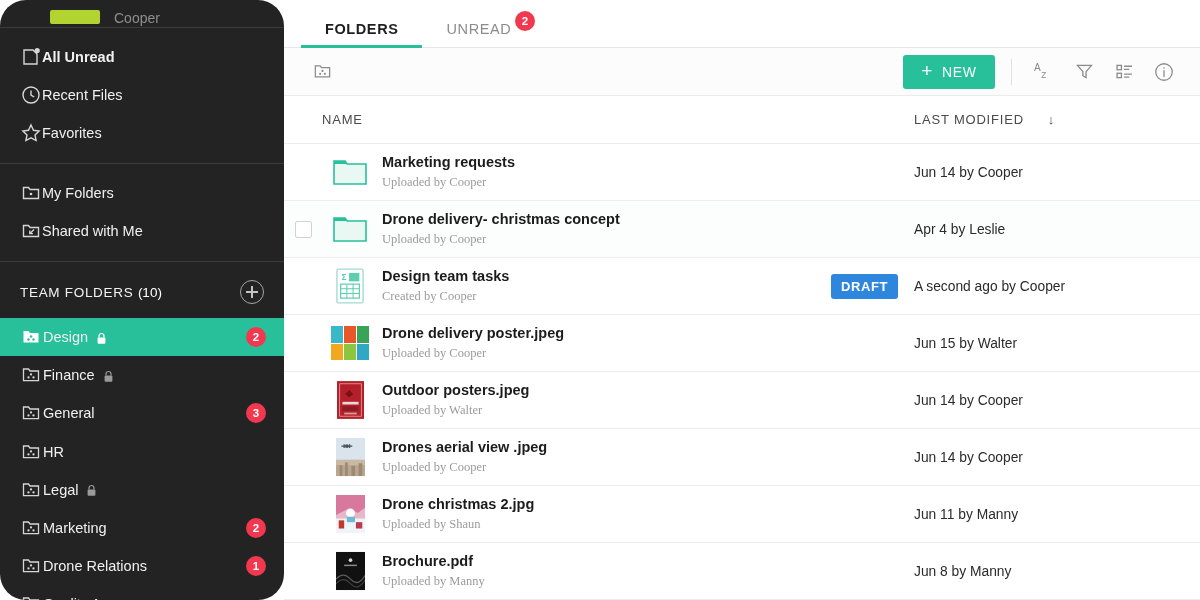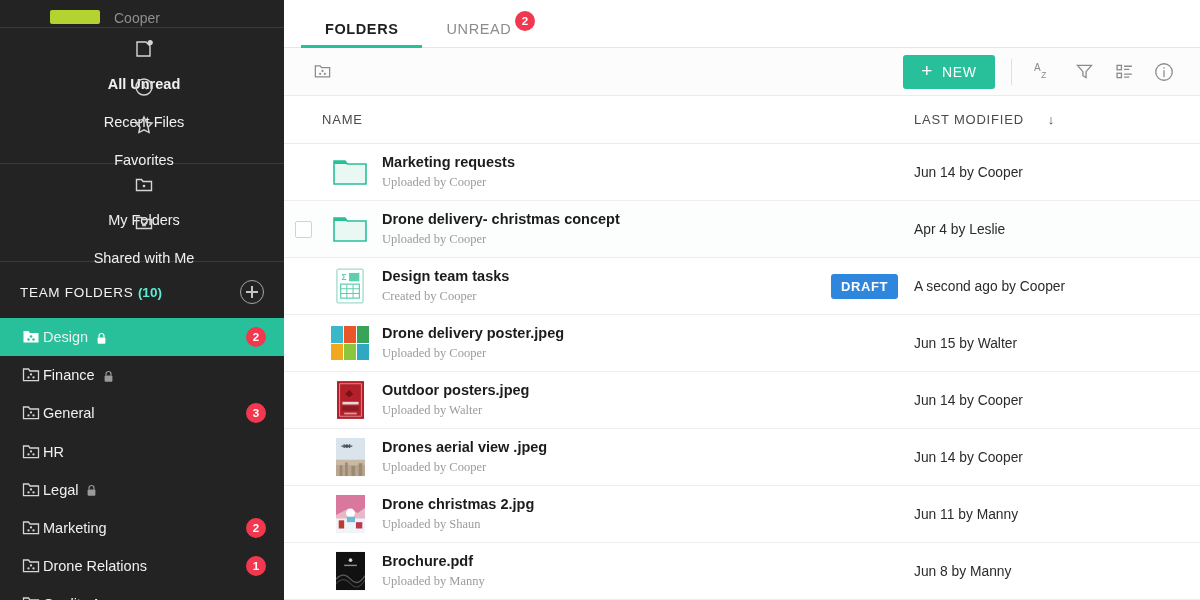--- a/index.html
+++ b/index.html
@@ -12,20 +12,21 @@
   .app { display: flex; width: 1200px; height: 600px; }
 
   
   .sidebar {
     width: 284px; height: 600px;
     background: #232323;
     color: #e8e8e8;
     flex: 0 0 284px;
     position: relative;
     overflow: hidden;
+    border-radius: 26px;
   }
   .brand-strip {
     height: 28px;
     display: flex; align-items: flex-end;
     padding: 0 0 3px 50px;
     gap: 14px;
     border-bottom: 1px solid #3a3a3a;
   }
   .brand-mark {
     width: 50px; height: 14px;
@@ -36,34 +37,32 @@
   .brand-user {
     font-size: 14px; color: #8e8e8e;
     position: relative; top: 2px;
     white-space: nowrap;
   }
   .side-group { padding: 10px 0 11px; border-bottom: 1px solid #3a3a3a; }
   .side-item {
     display: flex; align-items: center;
     height: 38px;
     padding: 0 16px 0 20px;
-    gap: 16px;
     cursor: pointer;
-    flex-direction: column;
   }
   .side-icon { width: 22px; height: 22px; flex: 0 0 22px; display: block; }
   .side-label { font-size: 14.5px; color: #f0f0f0; white-space: nowrap; }
   .side-label.bold { font-weight: bold; }
 
   .team-head {
     display: flex; align-items: center; justify-content: space-between;
     padding: 18px 20px 14px 20px;
   }
   .team-title { font-size: 13.5px; letter-spacing: .7px; color: #f2f2f2; }
-  .team-title .count { color: #5eead4; letter-spacing: 0; font-weight: bold; }
+  .team-title .count { color: #ffffff; letter-spacing: 0; }
   .plus-btn {
     width: 24px; height: 24px; border: 1.6px solid #a6a6a6;
     border-radius: 50%; position: relative; cursor: pointer; flex: 0 0 24px;
   }
   .plus-btn:before, .plus-btn:after {
     content:""; position:absolute; background:#c4c4c4;
   }
   .plus-btn:before { left:5px; right:5px; top:10px; height:1.8px; }
   .plus-btn:after { top:5px; bottom:5px; left:10px; width:1.8px; }
 

